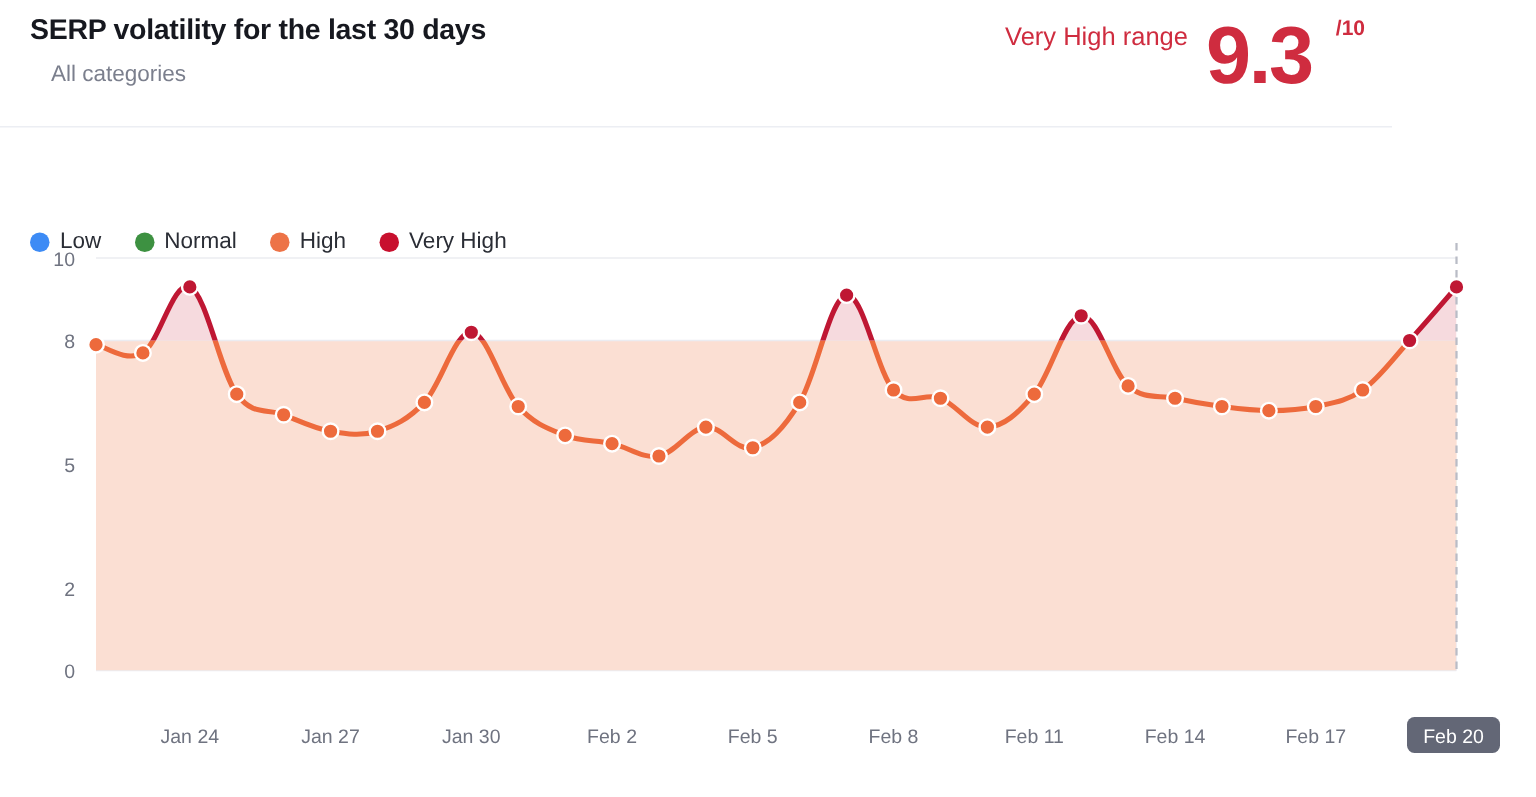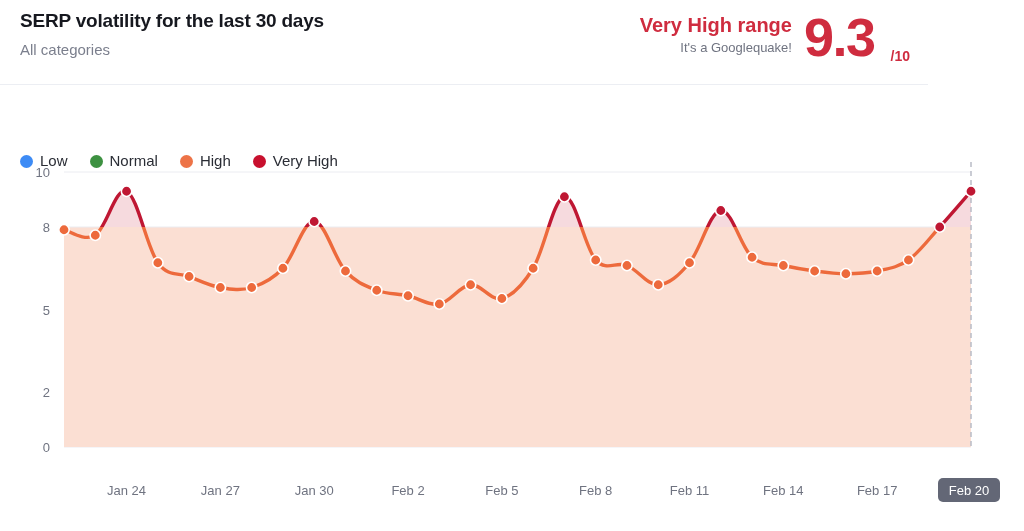--- a/index.html
+++ b/index.html
@@ -35,54 +35,54 @@
     font-size: 19px;
     font-weight: bold;
     color: #16181f;
     letter-spacing: -0.2px;
     margin: 0;
     line-height: 26px;
   }
   .page-subtitle {
     font-size: 15px;
     color: #7b7f8d;
-    margin: 0;
+    margin: 14px;
     margin-top: 6px;
     line-height: 20px;
   }
 
   .header-right {
     position: absolute;
     right: 18px;
     top: 10px;
     display: flex;
     align-items: flex-start;
   }
   .range-block {
     text-align: right;
     padding-top: 4px;
     padding-right: 12px;
   }
   .range-label {
-    font-size: 20px;
-    font-weight: bold;
+    font-size: 17px;
+    font-weight: normal;
     color: #cf2c3f;
     line-height: 22px;
     white-space: nowrap;
   }
   .range-note {
     font-size: 13px;
     color: #6f7380;
     line-height: 18px;
     margin-top: 3px;
     white-space: nowrap;
   }
   .score-block {
     display: flex;
-    align-items: flex-end;
+    align-items: flex-start;
   }
   .score-value {
     font-size: 54px;
     font-weight: bold;
     color: #cf2c3f;
     line-height: 54px;
     letter-spacing: -1.5px;
   }
   .score-max {
     font-size: 14px;
@@ -151,21 +151,20 @@
 <body>
 
 <div class="header">
   <div class="header-left">
     <div class="page-title">SERP volatility for the last 30 days</div>
     <div class="page-subtitle">All categories</div>
   </div>
   <div class="header-right">
     <div class="range-block">
       <div class="range-label">Very High range</div>
-      <div class="range-note">It's a Googlequake!</div>
     </div>
     <div class="score-block">
       <span class="score-value">9.3</span>
       <span class="score-max">/10</span>
     </div>
   </div>
 </div>
 
 <div class="legend" id="legend-root">
     <div class="legend-item">

